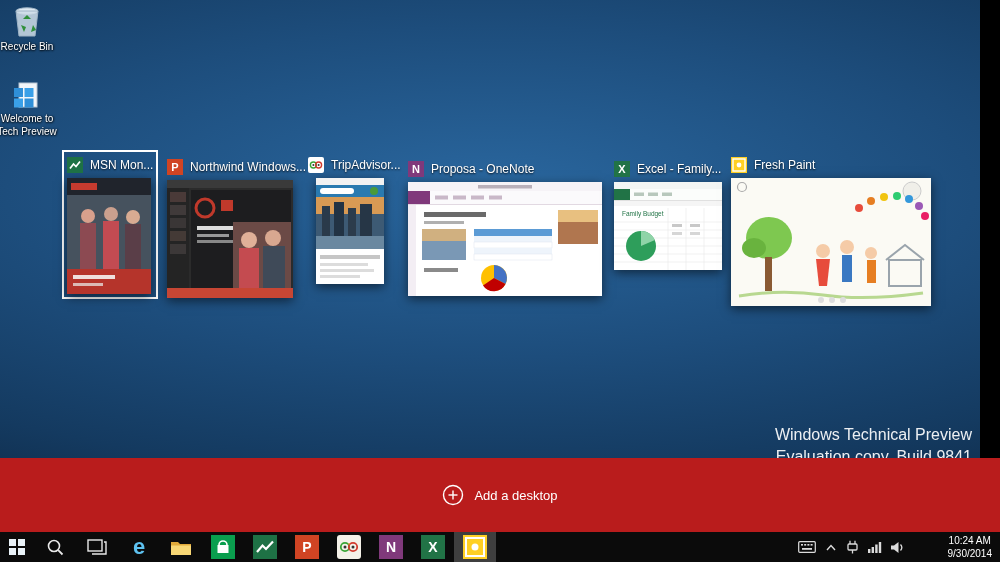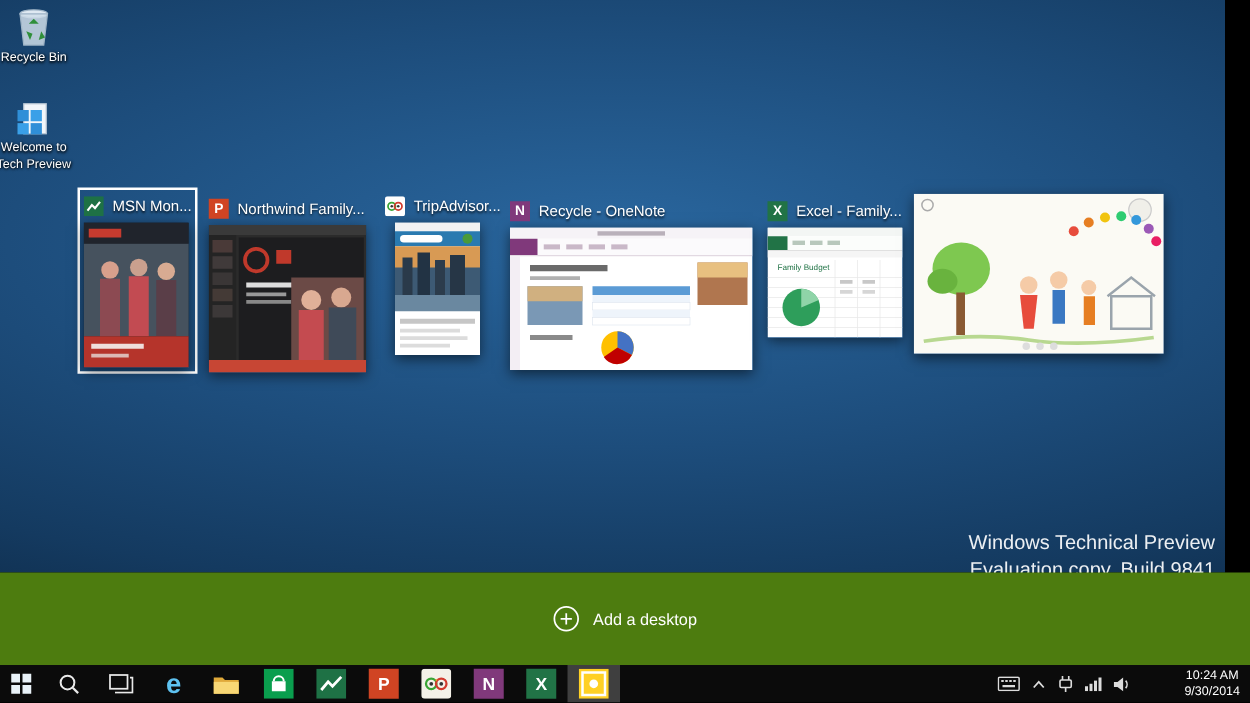--- a/index.html
+++ b/index.html
@@ -32,21 +32,21 @@
   .thumb-center { margin:0 auto; }
 
   .t-msn   { left:62px;  top:150px; }
   .t-ppt   { left:162px; top:152px; }
   .t-trip  { left:303px; top:150px; width:94px; }
   .t-one   { left:403px; top:154px; }
   .t-xls   { left:609px; top:154px; }
   .t-paint { left:726px; top:150px; }
 
   
-  .add-bar { position:absolute; left:0; top:458px; width:1000px; height:74px; background:#4d7c0f; display:flex; align-items:center; justify-content:center; }
+  .add-bar { position:absolute; left:0; top:458px; width:1000px; height:74px; background:#b91c1c; display:flex; align-items:center; justify-content:center; }
   .add-btn { display:flex; align-items:center; gap:10px; color:#fff; font-size:13px; cursor:pointer; }
 
   
   .taskbar { position:absolute; left:0; bottom:0; width:1000px; height:30px; background:#0b0b0b; display:flex; align-items:stretch; }
   .tb-btn { width:42px; display:flex; align-items:center; justify-content:center; cursor:pointer; }
   .tb-btn.tb-start { width:34px; }
   .tb-btn.tb-active { background:#3f3f3f; }
   .win-flag { display:grid; grid-template-columns:7px 7px; grid-template-rows:7px 7px; gap:2px; }
   .win-flag span { background:#e9f2f8; }
   .ie-e { color:#5ec2f0; font-size:22px; font-weight:bold; line-height:1; }
@@ -106,21 +106,21 @@
         <rect x="58" y="46" width="16" height="45" fill="#5a3e48"></rect>
         <rect x="0" y="91" width="84" height="25" fill="#b5342b"></rect>
         <rect x="6" y="97" width="42" height="4" fill="#efdedc"></rect>
         <rect x="6" y="105" width="30" height="3" fill="#dcb9b5"></rect>
       </svg>
     </div>
 
     <div class="tile t-ppt">
       <div class="tile-header">
         <span class="badge" style="background:#d04423">P</span>
-        <span class="tile-title">Northwind Family...</span>
+        <span class="tile-title">Northwind Windows...</span>
       </div>
       <svg class="thumb" width="126" height="118" viewBox="0 0 126 118">
         <rect width="126" height="118" fill="#2b2b2b"></rect>
         <rect width="126" height="8" fill="#3a3a3a"></rect>
         <rect x="0" y="8" width="22" height="100" fill="#242424"></rect>
         <rect x="3" y="12" width="16" height="10" fill="#4a3a38"></rect>
         <rect x="3" y="25" width="16" height="10" fill="#403a3a"></rect>
         <rect x="3" y="38" width="16" height="10" fill="#3a3636"></rect>
         <rect x="3" y="51" width="16" height="10" fill="#443a36"></rect>
         <rect x="3" y="64" width="16" height="10" fill="#3c3838"></rect>
@@ -166,21 +166,21 @@
         <rect x="4" y="77" width="60" height="4" fill="#c6c6c6"></rect>
         <rect x="4" y="85" width="48" height="3" fill="#dcdcdc"></rect>
         <rect x="4" y="91" width="54" height="3" fill="#dcdcdc"></rect>
         <rect x="4" y="97" width="40" height="3" fill="#dcdcdc"></rect>
       </svg>
     </div>
 
     <div class="tile t-one">
       <div class="tile-header">
         <span class="badge" style="background:#80397b">N</span>
-        <span class="tile-title">Recycle - OneNote</span>
+        <span class="tile-title">Proposa - OneNote</span>
       </div>
       <svg class="thumb" width="194" height="114" viewBox="0 0 194 114">
         <rect width="194" height="114" fill="#fff"></rect>
         <rect width="194" height="9" fill="#f6f3f7"></rect>
         <rect x="70" y="3" width="54" height="3.5" fill="#b9b0ba"></rect>
         <rect y="9" width="194" height="13" fill="#fbfafc"></rect>
         <rect x="0" y="9" width="22" height="13" fill="#80397b"></rect>
         <rect x="27" y="13.5" width="13" height="4" fill="#c9b8c8"></rect>
         <rect x="45" y="13.5" width="13" height="4" fill="#c9b8c8"></rect>
         <rect x="63" y="13.5" width="13" height="4" fill="#c9b8c8"></rect>
@@ -235,20 +235,28 @@
         <rect x="58" y="42" width="10" height="3" fill="#c8c8c8"></rect>
         <rect x="76" y="42" width="10" height="3" fill="#c8c8c8"></rect>
         <rect x="58" y="50" width="10" height="3" fill="#d6d6d6"></rect>
         <rect x="76" y="50" width="10" height="3" fill="#d6d6d6"></rect>
         <circle cx="27" cy="64" r="15" fill="#2e9e5b"></circle>
         <path d="M27 64 L27 49 A15 15 0 0 1 41 58 Z" fill="#8fd4a8"></path>
       </svg>
     </div>
 
     <div class="tile t-paint">
+      <div class="tile-header">
+        <svg class="badge" width="16" height="16" viewBox="0 0 16 16">
+          <rect width="16" height="16" fill="#ffd024"></rect>
+          <rect x="2" y="2" width="12" height="12" fill="none" stroke="#fff" stroke-width="1.4"></rect>
+          <circle cx="8" cy="8" r="2.4" fill="#fff"></circle>
+        </svg>
+        <span class="tile-title">Fresh Paint</span>
+      </div>
       <svg class="thumb" width="200" height="128" viewBox="0 0 200 128">
         <rect width="200" height="128" fill="#fbfaf4"></rect>
         <circle cx="11" cy="9" r="4.5" fill="none" stroke="#aaa" stroke-width="1.2"></circle>
         <circle cx="181" cy="13" r="9" fill="#f0efe9" stroke="#ccc"></circle>
         <circle cx="128" cy="30" r="4" fill="#e74c3c"></circle>
         <circle cx="140" cy="23" r="4" fill="#e67e22"></circle>
         <circle cx="153" cy="19" r="4" fill="#f1c40f"></circle>
         <circle cx="166" cy="18" r="4" fill="#2ecc71"></circle>
         <circle cx="178" cy="21" r="4" fill="#3498db"></circle>
         <circle cx="188" cy="28" r="4" fill="#9b59b6"></circle>

